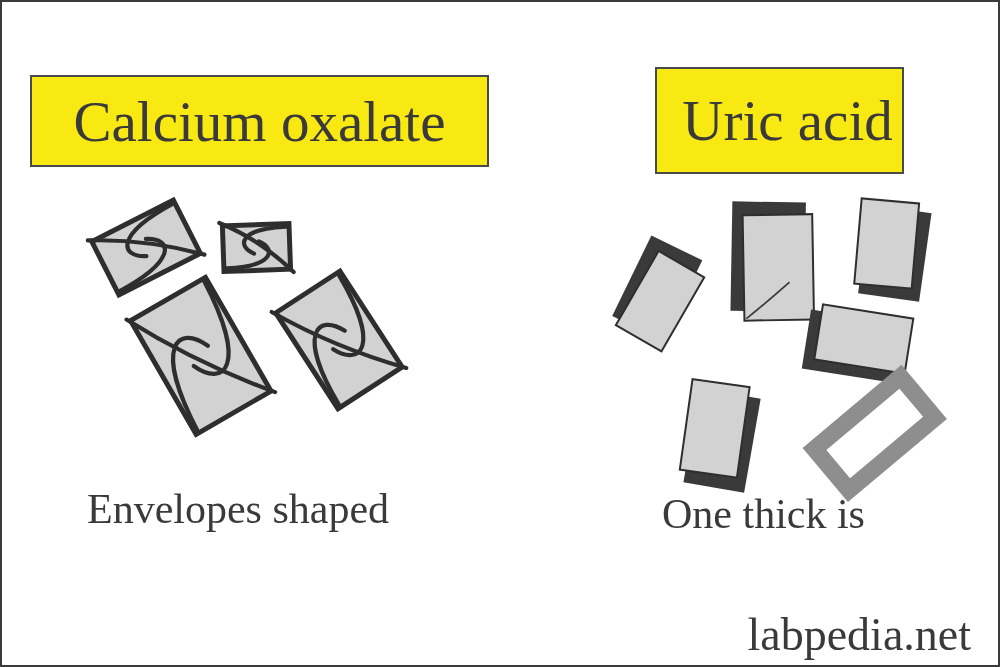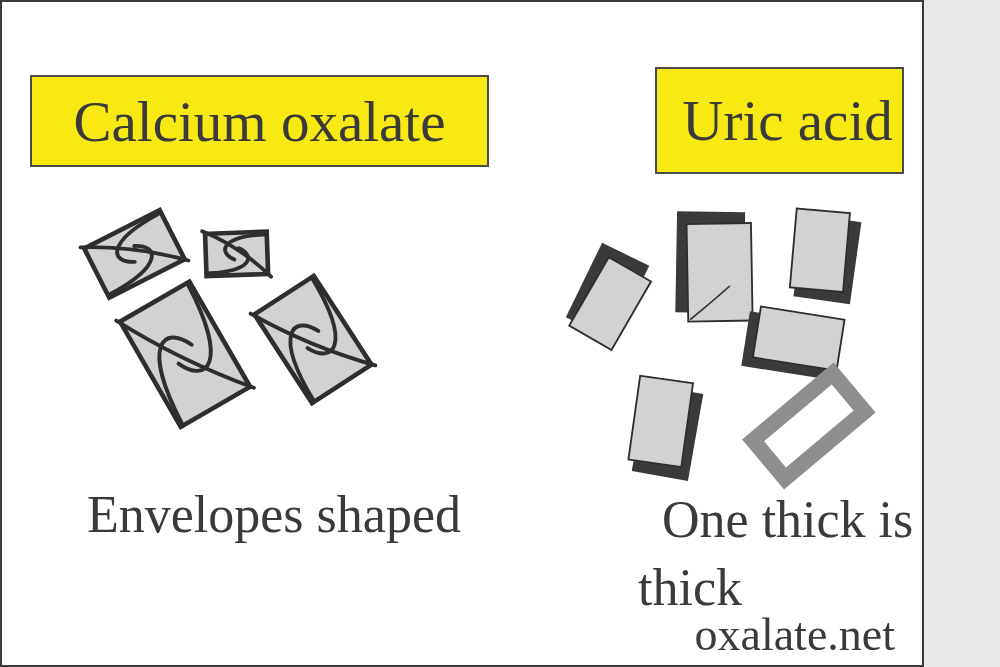--- a/index.html
+++ b/index.html
@@ -1,18 +1,18 @@
 <!DOCTYPE html>
 <html><head>
 <meta charset="utf-8">
 <style>
   html,body{margin:0;padding:0;background:#e8e8e8;}
   #canvas{
     position:relative;
-    width:924px;height:667px;
+    width:1000px;height:667px;
     background:var(--bg,#ffffff);
     border:2px solid var(--frame,#3a3a3a);
     box-sizing:border-box;
     overflow:hidden;
     font-family:"Liberation Serif", serif;
   }
   #fig{position:absolute;left:0;top:0;width:100%;height:100%;}
   .label{
     position:absolute;
     background:var(--label-bg,#f9e912);
@@ -21,21 +21,21 @@
     color:var(--text,#3a3a3a);
     font-size:57px;
     box-sizing:border-box;
     white-space:nowrap;
   }
   #label-calcium{left:28px;top:73px;width:459px;height:92px;}
   #label-uric{left:653px;top:65px;width:249px;height:107px;padding-left:16px;}
   .caption{
     position:absolute;
     color:var(--text,#3a3a3a);
-    font-size:52px;
+    font-size:42px;
     line-height:1.2;
     white-space:nowrap;
   }
   #caption-left{left:85px;top:482px;}
   #caption-right-1{left:660px;top:487px;}
   #caption-right-2{left:636px;top:555px;}
   #watermark{
     position:absolute;
     right:27px;top:605px;
     color:var(--text,#3a3a3a);
@@ -114,17 +114,16 @@
     <span>Calcium oxalate</span>
   </div>
 
   <div class="label" id="label-uric">
     <span>Uric acid</span>
   </div>
 
   <div class="caption" id="caption-left">Envelopes shaped</div>
 
   <div class="caption" id="caption-right-1">One thick is</div>
-  <div class="caption" id="caption-right-2">thick</div>
 
-  <div id="watermark">oxalate.net</div>
+  <div id="watermark">labpedia.net</div>
 
 </div>
 
 </body></html>

